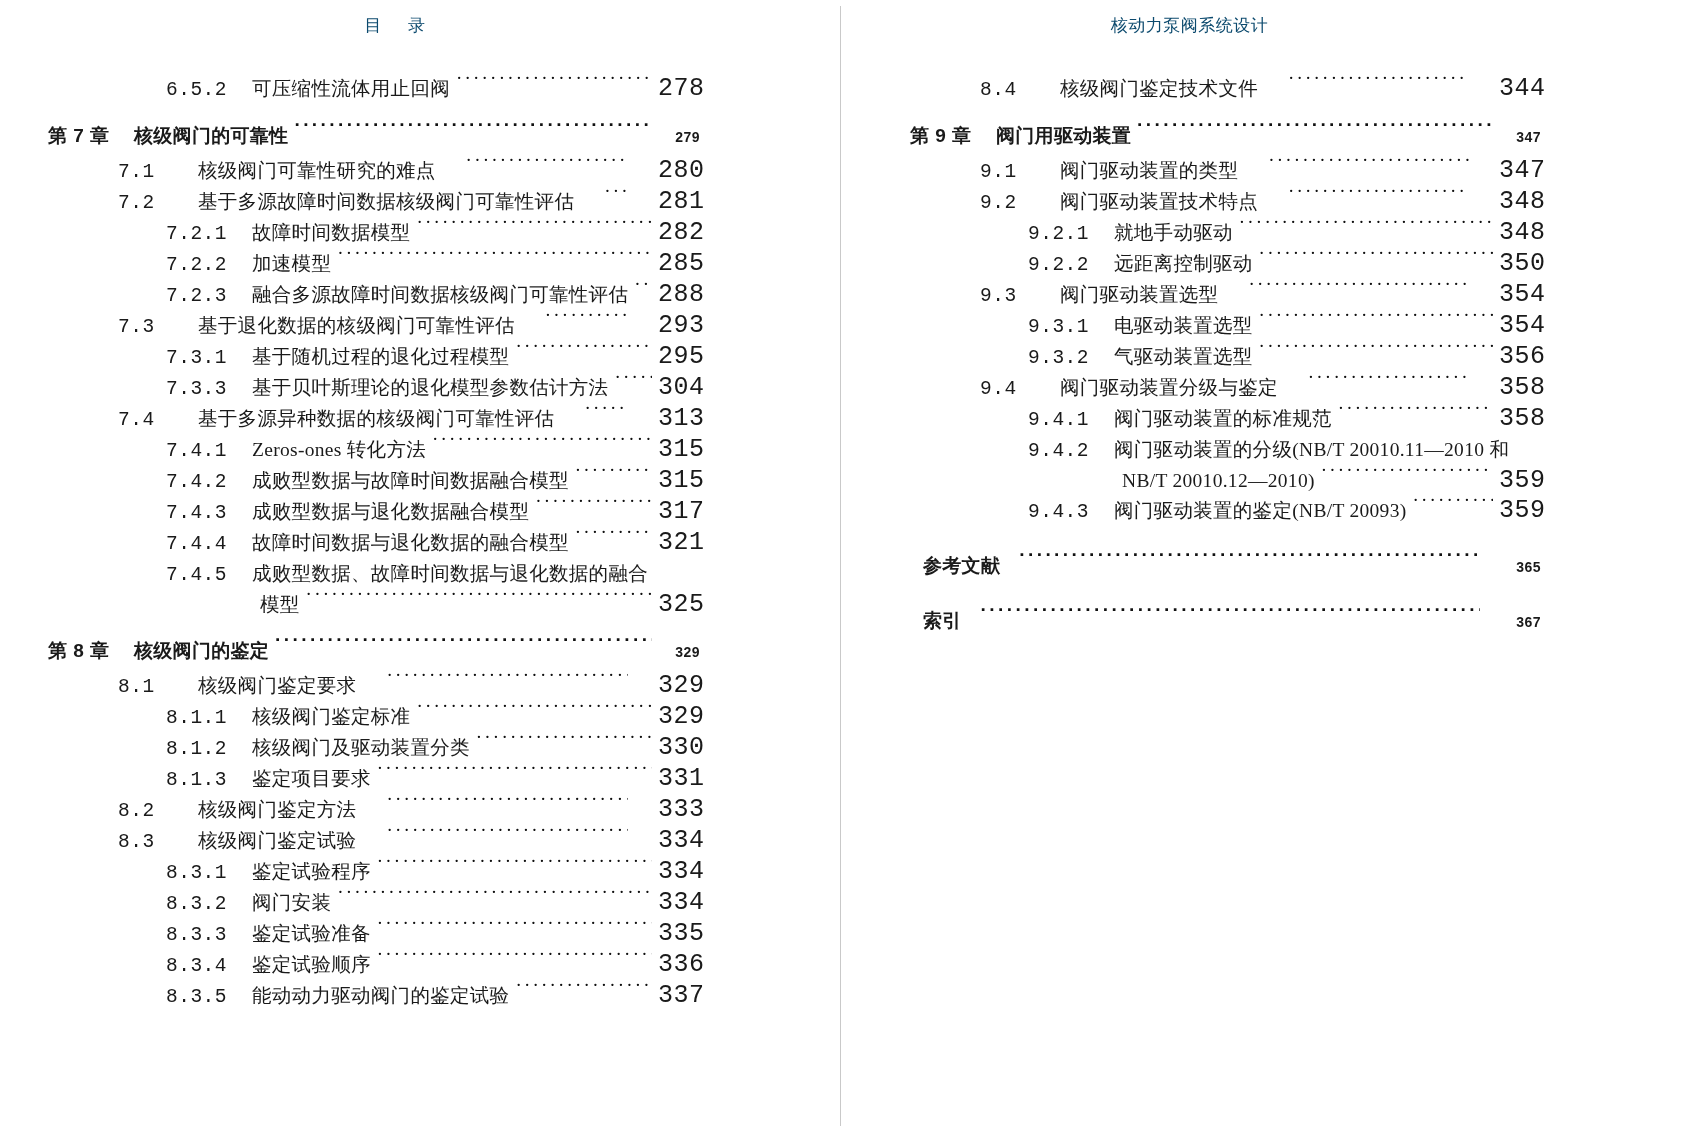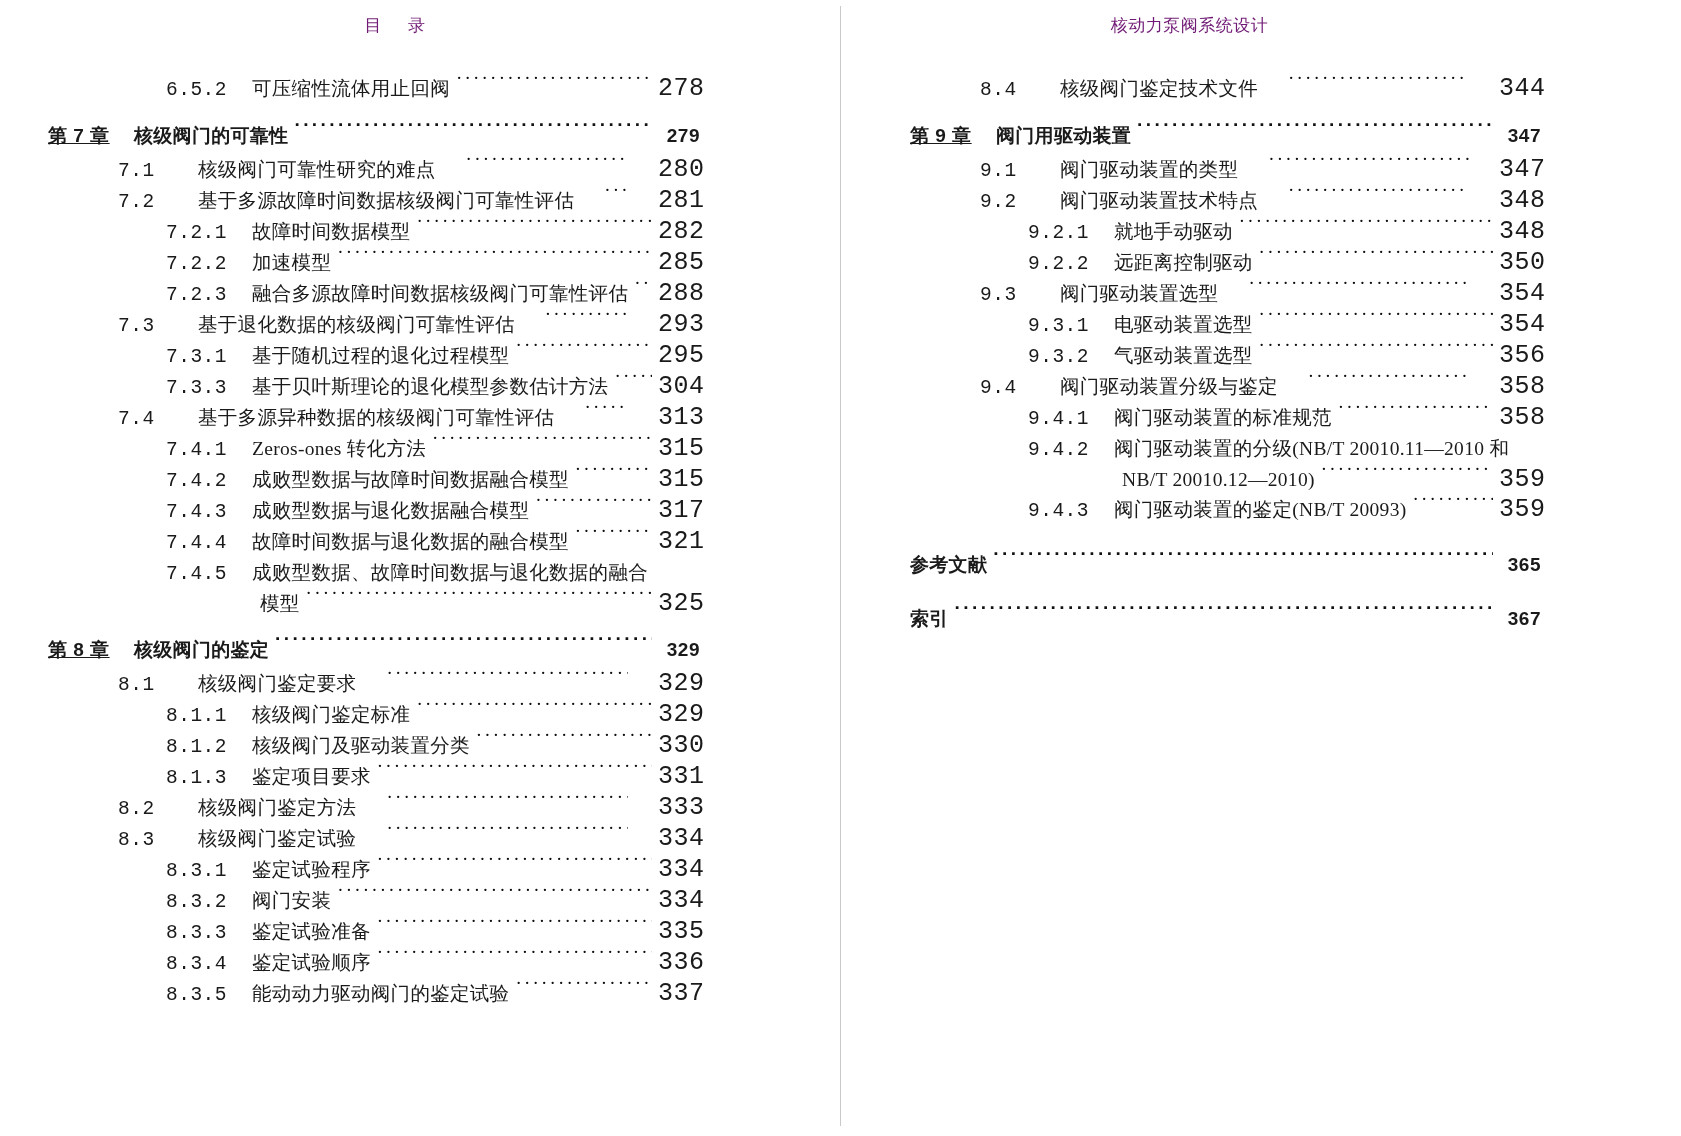--- a/index.html
+++ b/index.html
@@ -24,21 +24,21 @@
   
   .headers {
     position: relative;
     height: 62px;
     flex: 0 0 auto;
   }
   .running-head {
     position: absolute;
     top: 14px;
     font-size: 17px;
-    color: #701a75;
+    color: #0c4a6e;
     letter-spacing: 0.5px;
     white-space: nowrap;
   }
   .running-head.left {
     left: 0;
     width: 790px;
     text-align: center;
   }
   .running-head.left .sp {
     display: inline-block;
@@ -89,31 +89,31 @@
     font-family: "Liberation Sans", "DejaVu Sans", sans-serif;
     font-size: 19px;
     margin-top: 16px;
     margin-bottom: 4px;
   }
   .toc-row.lvl-back {
     font-weight: bold;
     font-family: "Liberation Sans", "DejaVu Sans", sans-serif;
     font-size: 19px;
     margin-top: 24px;
+    gap: 13px;
   }
   .num {
     flex: 0 0 auto;
     font-family: Liberation Mono, monospace;
     letter-spacing: 0.5px;
   }
   .lvl-chapter .num,
   .lvl-back .num {
     font-family: "Liberation Sans", "DejaVu Sans", sans-serif;
     font-weight: bold;
-    text-decoration: underline;
   }
   .title {
     flex: 0 0 auto;
     letter-spacing: 0.3px;
   }
   .leader {
     flex: 1 1 auto;
     overflow: hidden;
     margin: 0 6px;
     position: relative;
@@ -140,21 +140,21 @@
     text-align: right;
     font-family: Liberation Mono, monospace;
     font-size: 25px;
     letter-spacing: 0.5px;
     font-weight: normal;
   }
   .lvl-chapter .pg,
   .lvl-back .pg {
     font-weight: bold;
     font-family: "Liberation Sans", "DejaVu Sans", sans-serif;
-    font-size: 19px;
+    font-size: 14px;
   }
   
   .ind-0 { padding-left: 0px; }
   .ind-1 { padding-left: 70px; gap: 24px; }
   .ind-2 { padding-left: 118px; }
   .ind-cont { padding-left: 212px; }
 
   .num.w-ch   { width: 86px; }
   .num.w-sec  { width: 56px; }
   .num.w-sub  { width: 86px; }

